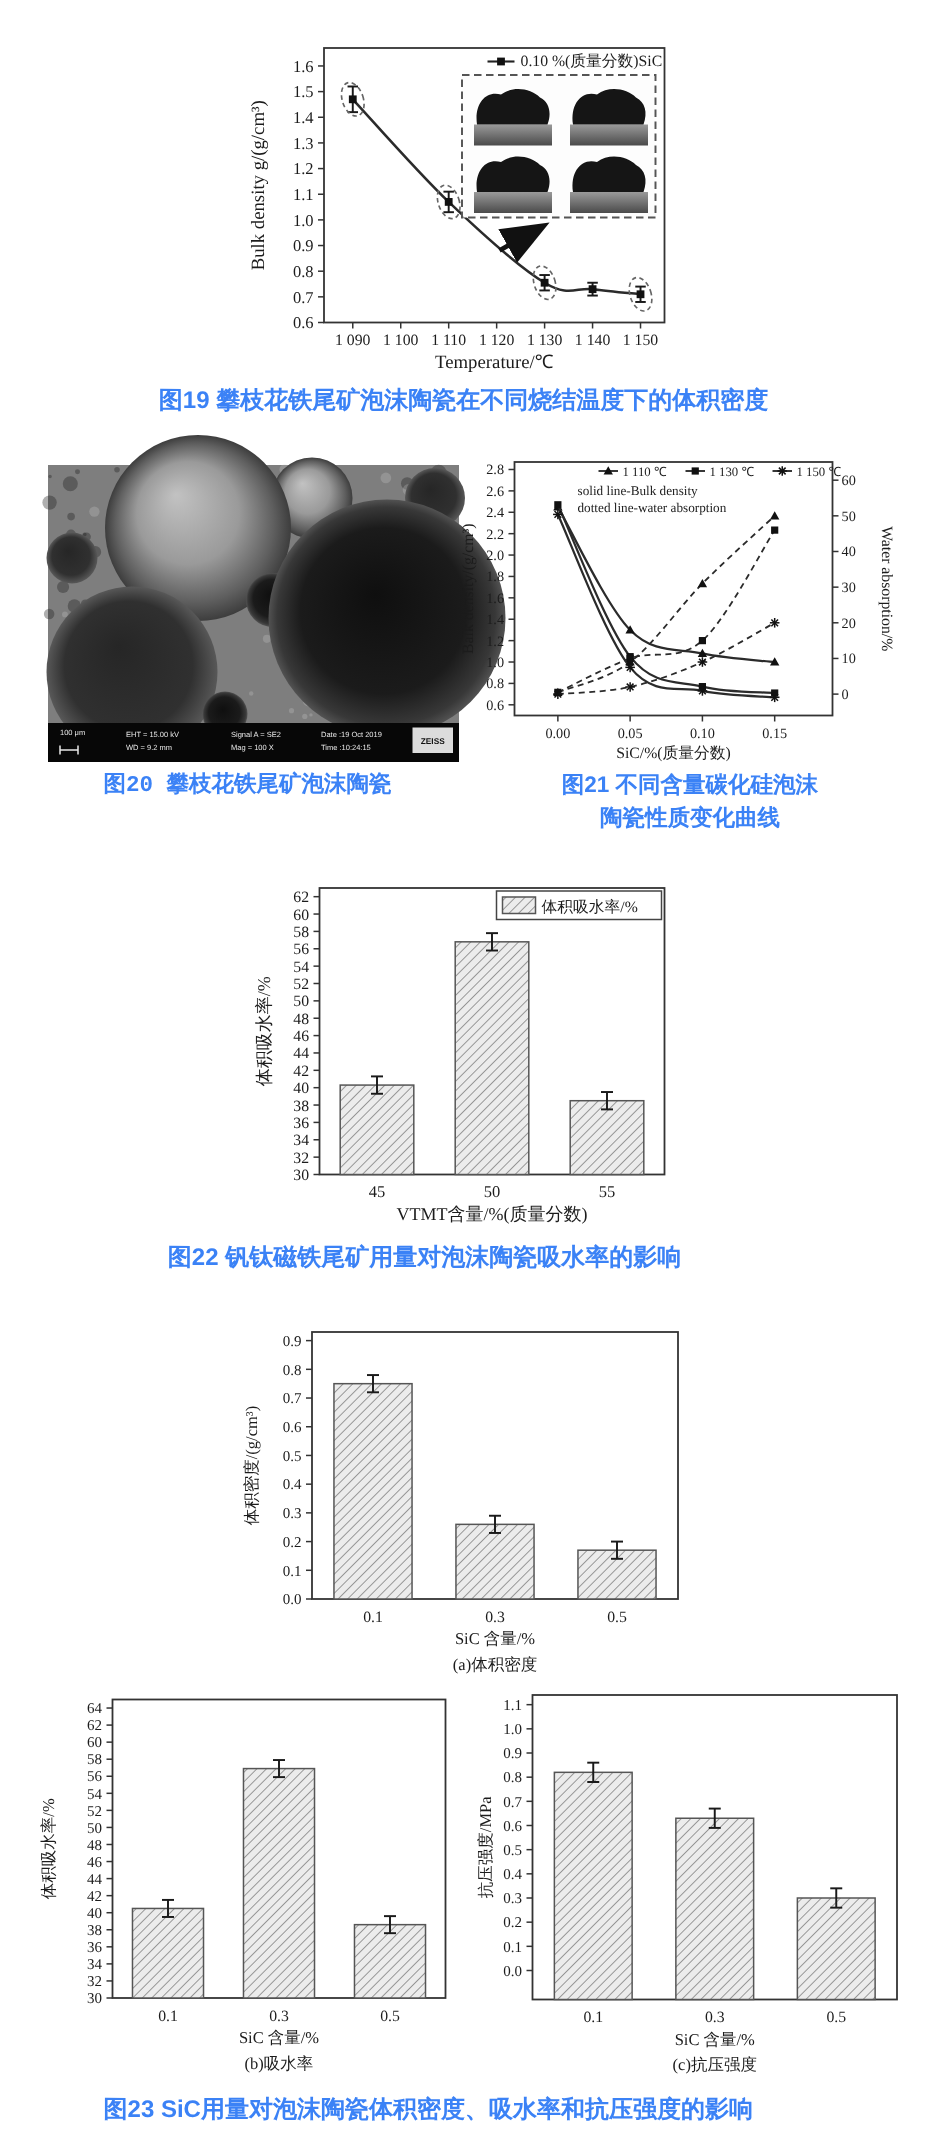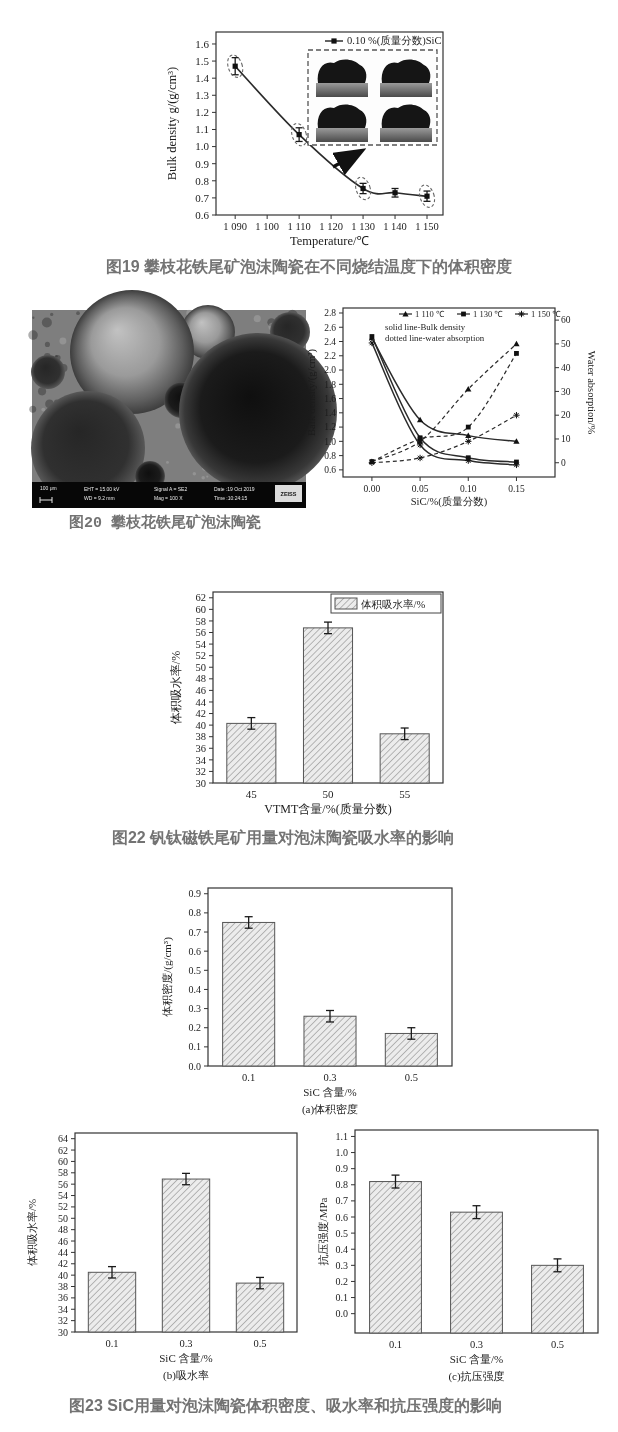--- a/index.html
+++ b/index.html
@@ -1,19 +1,19 @@
 <!DOCTYPE html>
 <html><head>
 <meta charset="utf-8">
 <style>
   html,body{margin:0;padding:0;background:#ffffff;}
   .page{position:relative;width:618px;height:1432px;background:#ffffff;overflow:hidden;
         font-family:"Liberation Serif", serif;}
   svg.chart{position:absolute;overflow:visible;}
-  .cap{position:absolute;text-align:center;color:#737373;font-weight:bold;
+  .cap{position:absolute;text-align:center;color:#3b82f6;font-weight:bold;
        font-family:"Liberation Sans", sans-serif;}
   .cap-19{left:0;top:257px;width:618px;font-size:16px;}
   .cap-20{left:15px;top:513px;width:300px;font-size:15px;line-height:22px;font-family:Liberation Mono, monospace;}
   .cap-21{left:310px;top:513px;width:300px;font-size:15px;line-height:22px;}
   .cap-22{left:0;top:828px;width:566px;font-size:16px;}
   .cap-23{left:0;top:1396px;width:571px;font-size:16px;}
 </style>
 </head>
 <body>
 
@@ -399,20 +399,24 @@
       <text x="170" y="17" font-size="8.5" text-anchor="start" fill="#1c1c1c" font-family="Liberation Serif, serif">1 130 ℃</text>
       <line x1="212" y1="14" x2="225" y2="14" stroke="#222" stroke-width="1.2"></line>
       <line x1="215.3" y1="14" x2="221.7" y2="14" stroke="#111" stroke-width="1"></line>
       <line x1="218.5" y1="10.8" x2="218.5" y2="17.2" stroke="#111" stroke-width="1"></line>
       <line x1="216.26" y1="11.76" x2="220.74" y2="16.24" stroke="#111" stroke-width="1"></line>
       <line x1="216.26" y1="16.24" x2="220.74" y2="11.76" stroke="#111" stroke-width="1"></line>
       <text x="228" y="17" font-size="8.5" text-anchor="start" fill="#1c1c1c" font-family="Liberation Serif, serif">1 150 ℃</text>
       <text x="82" y="30" font-size="8.8" text-anchor="start" fill="#1c1c1c" font-family="Liberation Serif, serif">solid line-Bulk density</text>
       <text x="82" y="41" font-size="8.8" text-anchor="start" fill="#1c1c1c" font-family="Liberation Serif, serif">dotted line-water absorption</text>
     </svg>
+  <div class="cap cap-21">
+    <div>图21 不同含量碳化硅泡沫</div>
+    <div>陶瓷性质变化曲线</div>
+  </div>
 
   <svg id="fig22" class="chart" viewBox="0 0 330 256" style="left: 155px; top: 570px; width: 330px; height: 256px;">
       <defs>
         <pattern id="fig22h" width="4.5" height="4.5" patternUnits="userSpaceOnUse" patternTransform="rotate(45)">
           <rect width="4.5" height="4.5" fill="#ececec"></rect>
           <line x1="0" y1="0" x2="0" y2="4.5" stroke="#8f8f8f" stroke-width="1.2"></line>
         </pattern>
       </defs>
       <rect x="58" y="22" width="230" height="191" fill="none" stroke="#333" stroke-width="1.2"></rect>
       <line x1="58" y1="213" x2="54" y2="213" stroke="#333" stroke-width="1"></line>

